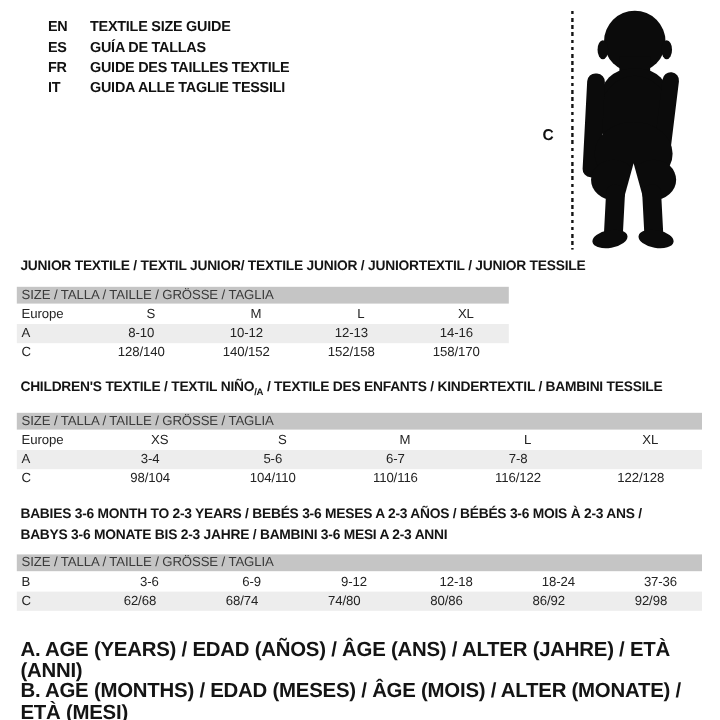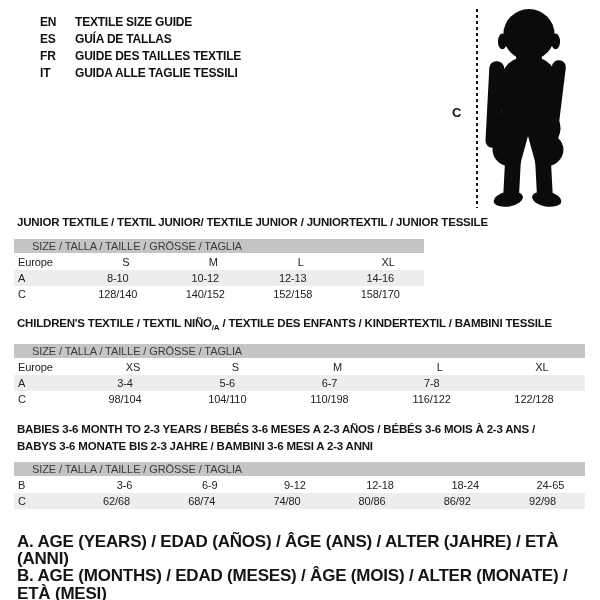--- a/index.html
+++ b/index.html
@@ -24,21 +24,21 @@
   .t-junior{top:216px;}
   .t-children{top:317px;}
   .t-babies{top:421px;line-height:17px;white-space:normal;width:560px;}
   .sub{font-size:8px;vertical-align:-3px;}
 
   
   .tbl{position:absolute;left:14px;font-size:11px;color:#232323;letter-spacing:-0.1px;}
   .tbl-junior{top:239px;width:410px;}
   .tbl-children{top:344px;width:571px;}
   .tbl-babies{top:462px;width:571px;}
-  .bar{height:14px;line-height:14px;background:#c5c5c5;color:#3a3a3a;padding-left:18px;
+  .bar{height:14px;line-height:14px;background:#c5c5c5;color:#3a3a3a;padding-left:4px;
        white-space:nowrap;overflow:hidden;}
   .row{display:grid;height:16px;line-height:16px;}
   .bar + .row{margin-top:1px;gap:16px;}
   .cols4{grid-template-columns:60px repeat(4,1fr);}
   .cols5{grid-template-columns:60px repeat(5,1fr);}
   .cols6{grid-template-columns:60px repeat(6,1fr);}
   .cell{text-align:center;}
   .lbl{text-align:left;padding-left:4px;}
   .alt{background:#ededed;}
 
@@ -132,37 +132,37 @@
       <span class="cell lbl">A</span>
       <span class="cell">3-4</span>
       <span class="cell">5-6</span>
       <span class="cell">6-7</span>
       <span class="cell">7-8</span>
     </div>
     <div class="row cols5">
       <span class="cell lbl">C</span>
       <span class="cell">98/104</span>
       <span class="cell">104/110</span>
-      <span class="cell">110/198</span>
+      <span class="cell">110/116</span>
       <span class="cell">116/122</span>
       <span class="cell">122/128</span>
     </div>
   </div>
 
   <h2 class="sec-title t-babies"><span>BABIES 3-6 MONTH TO 2-3 YEARS / BEBÉS 3-6 MESES A 2-3 AÑOS / BÉBÉS 3-6 MOIS À 2-3 ANS /</span><br><span>BABYS 3-6 MONATE BIS 2-3 JAHRE / BAMBINI 3-6 MESI A 2-3 ANNI</span></h2>
   <div class="tbl tbl-babies">
     <div class="bar">SIZE / TALLA / TAILLE / GRÖSSE / TAGLIA</div>
     <div class="row cols6">
       <span class="cell lbl">B</span>
       <span class="cell">3-6</span>
       <span class="cell">6-9</span>
       <span class="cell">9-12</span>
       <span class="cell">12-18</span>
       <span class="cell">18-24</span>
-      <span class="cell">24-65</span>
+      <span class="cell">37-36</span>
     </div>
     <div class="row cols6 alt">
       <span class="cell lbl">C</span>
       <span class="cell">62/68</span>
       <span class="cell">68/74</span>
       <span class="cell">74/80</span>
       <span class="cell">80/86</span>
       <span class="cell">86/92</span>
       <span class="cell">92/98</span>
     </div>

